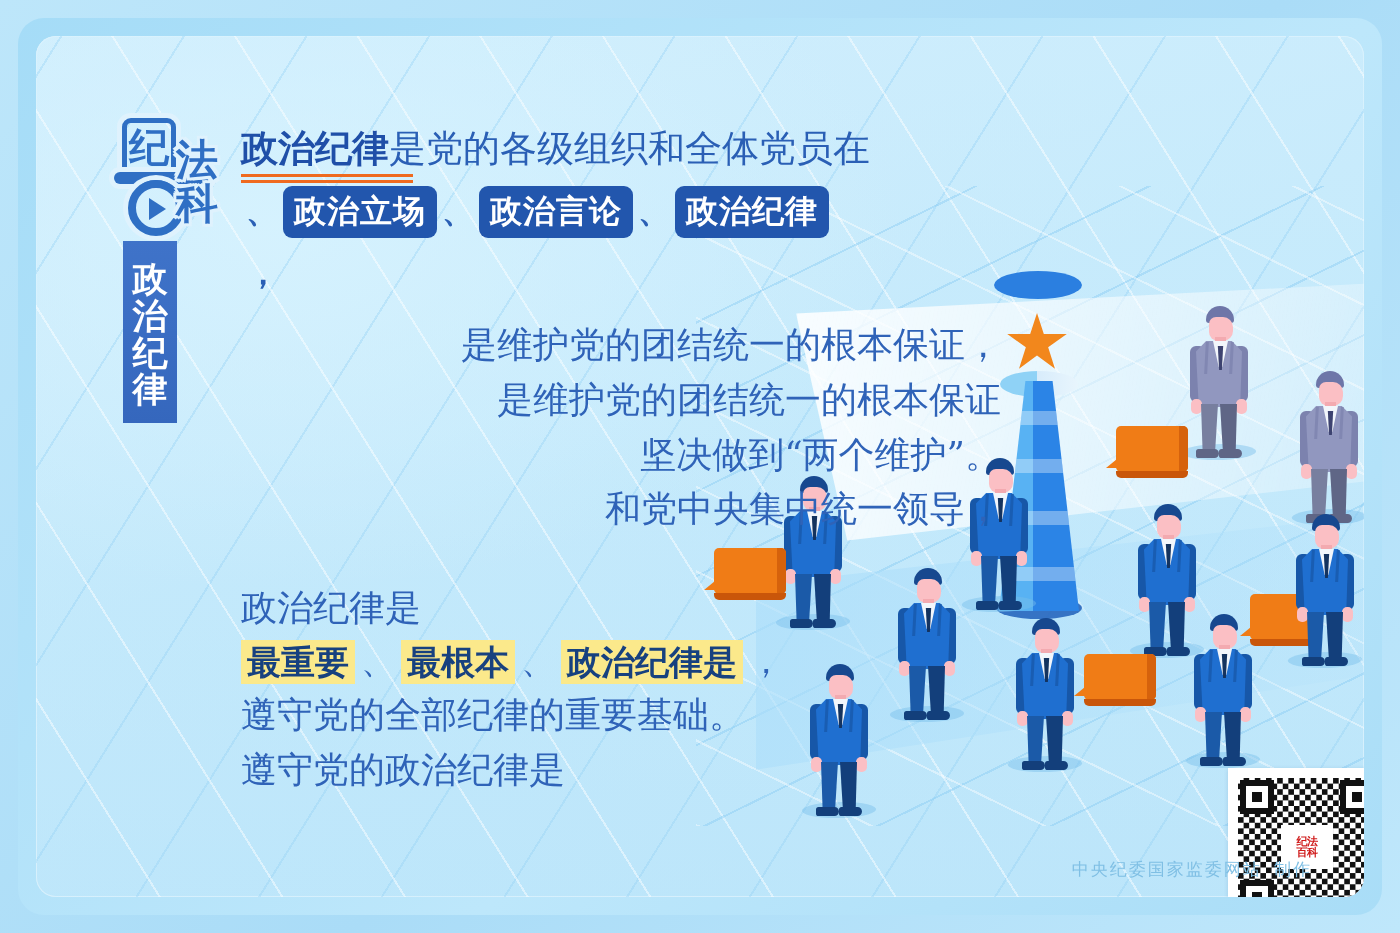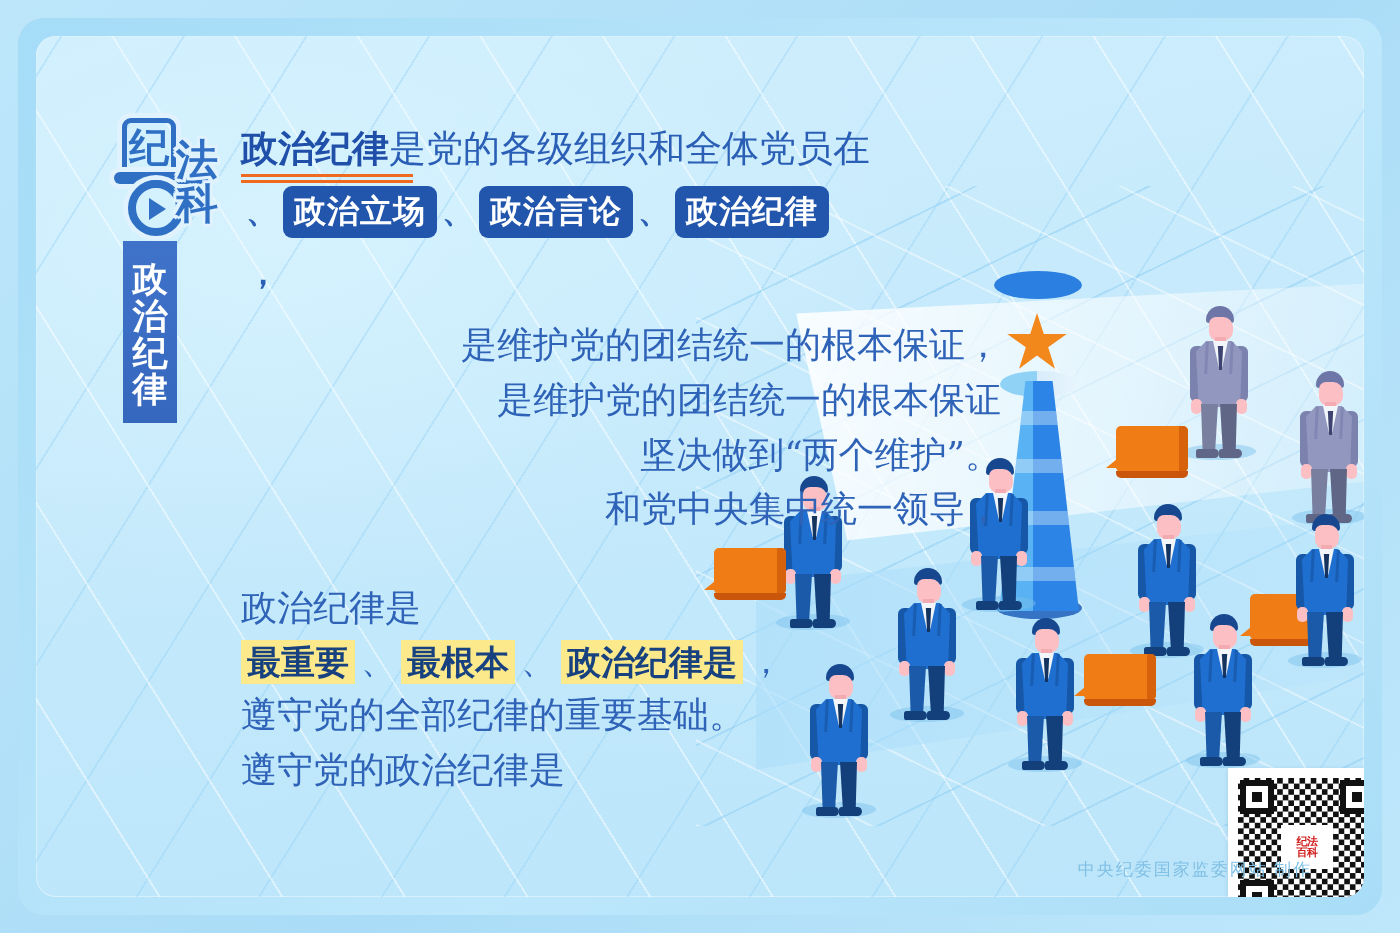--- a/index.html
+++ b/index.html
@@ -296,21 +296,21 @@
     position:absolute; left:50%; top:50%; transform:translate(-50%,-50%);
     width:52px; height:44px; background:#fff;
     display:flex; align-items:center; justify-content:center;
   }
   .qr-logo span{ color:#d01b1b; font-size:11px; font-weight:700; line-height:1; letter-spacing:-.5px; }
   .qr-logo .r1,.qr-logo .r2{ display:block; }
 
   .credit{
     position:absolute; right:52px; bottom:16px;
     color:#7fbfe4; font-size:17px; letter-spacing:2px;
-    font-family:Liberation Serif, serif;
+    font-family:Liberation Mono, monospace;
   }
 </style>
 </head>
 <body>
 
 <div id="poster">
 
   <div class="frame-outer"></div>
   <div class="frame-mid"></div>
 

